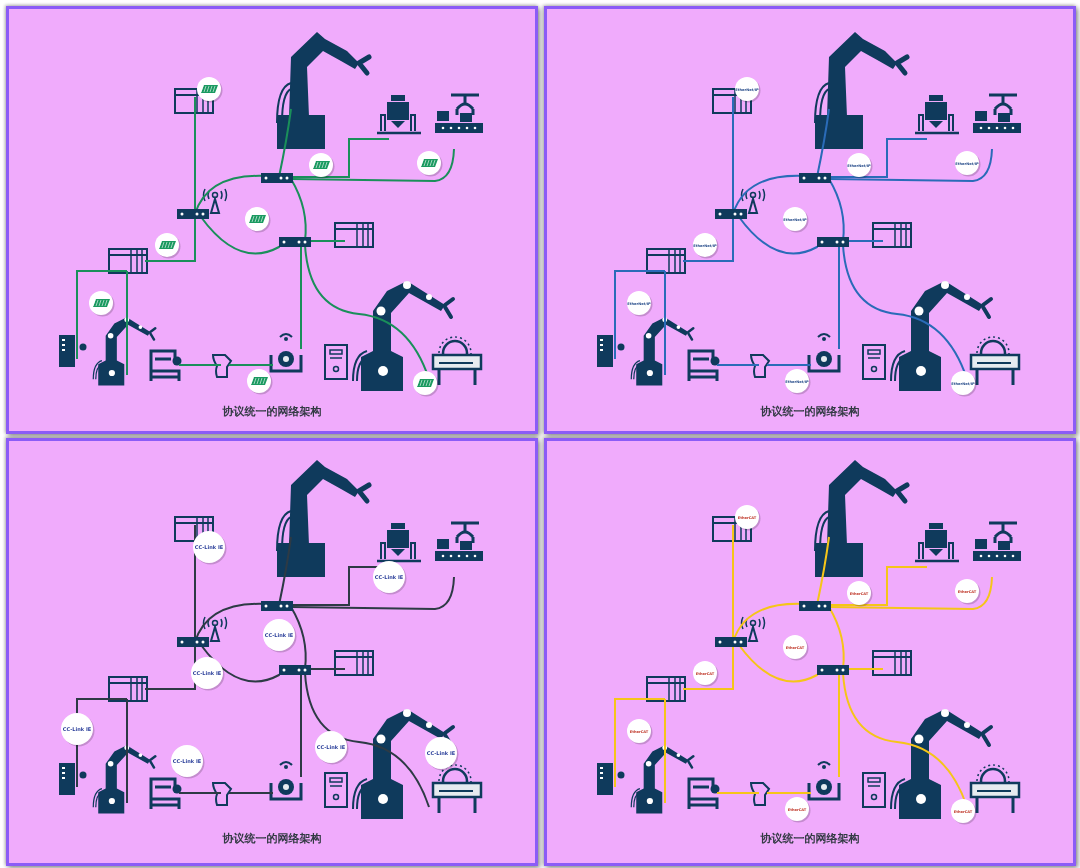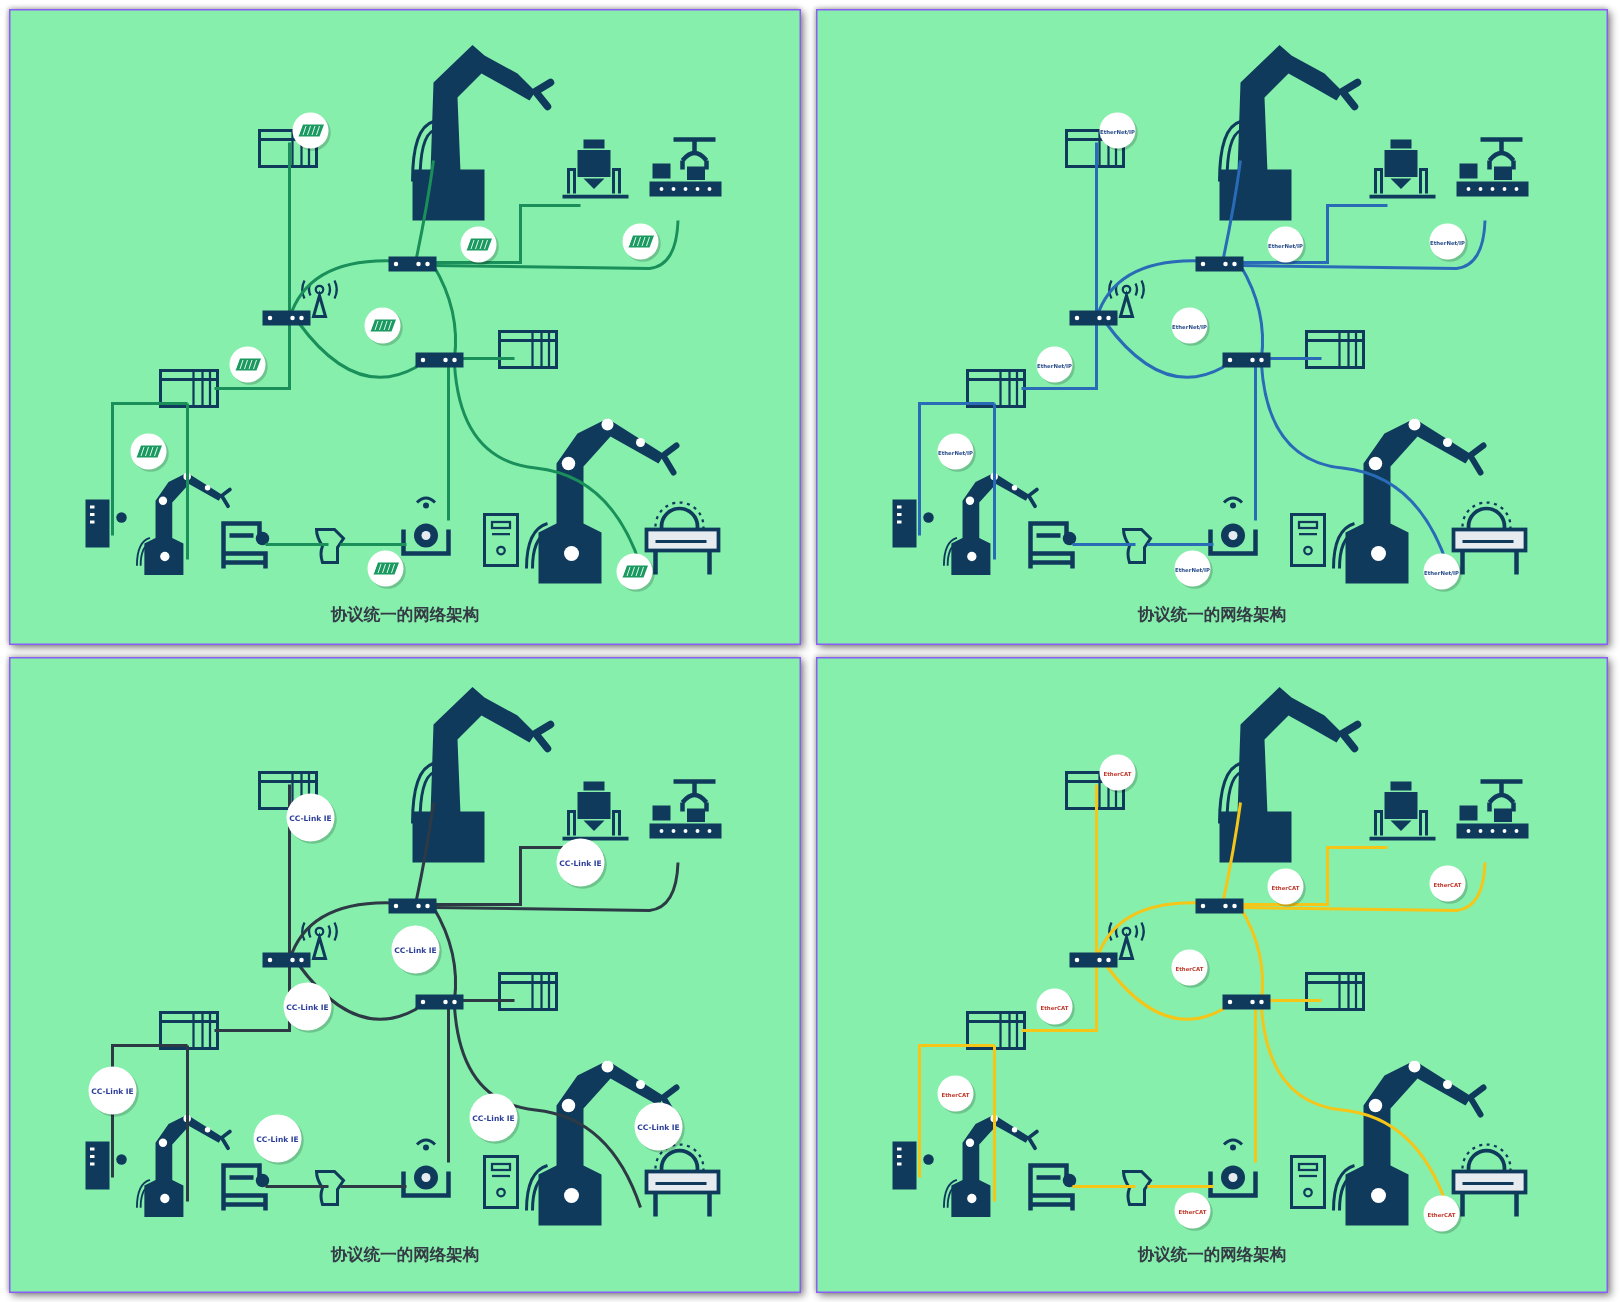--- a/index.html
+++ b/index.html
@@ -1,20 +1,20 @@
 <!DOCTYPE html>
 <html><head>
 <meta charset="utf-8">
 <style>
   html, body { margin: 0; padding: 0; background: #ffffff; }
   body { width: 1080px; height: 868px; position: relative; overflow: hidden; font-family: "DejaVu Sans", sans-serif; }
   .panel {
     position: absolute;
-    background: #86efac;
-    border: 1px solid #8b5cf6;
+    background: #f0abfc;
+    border: 3px solid #8b5cf6;
     box-shadow: 2px 2px 5px rgba(0,0,0,0.45), -1px -1px 3px rgba(0,0,0,0.25);
     overflow: hidden;
   }
   .panel svg { position: absolute; left: 0; top: 0; }
   .caption {
     position: absolute; left: 0; right: 0; text-align: center;
     font-size: 11px; font-weight: bold; color: #333a44;
     font-family: "DejaVu Sans", sans-serif;
   }
 </style>

